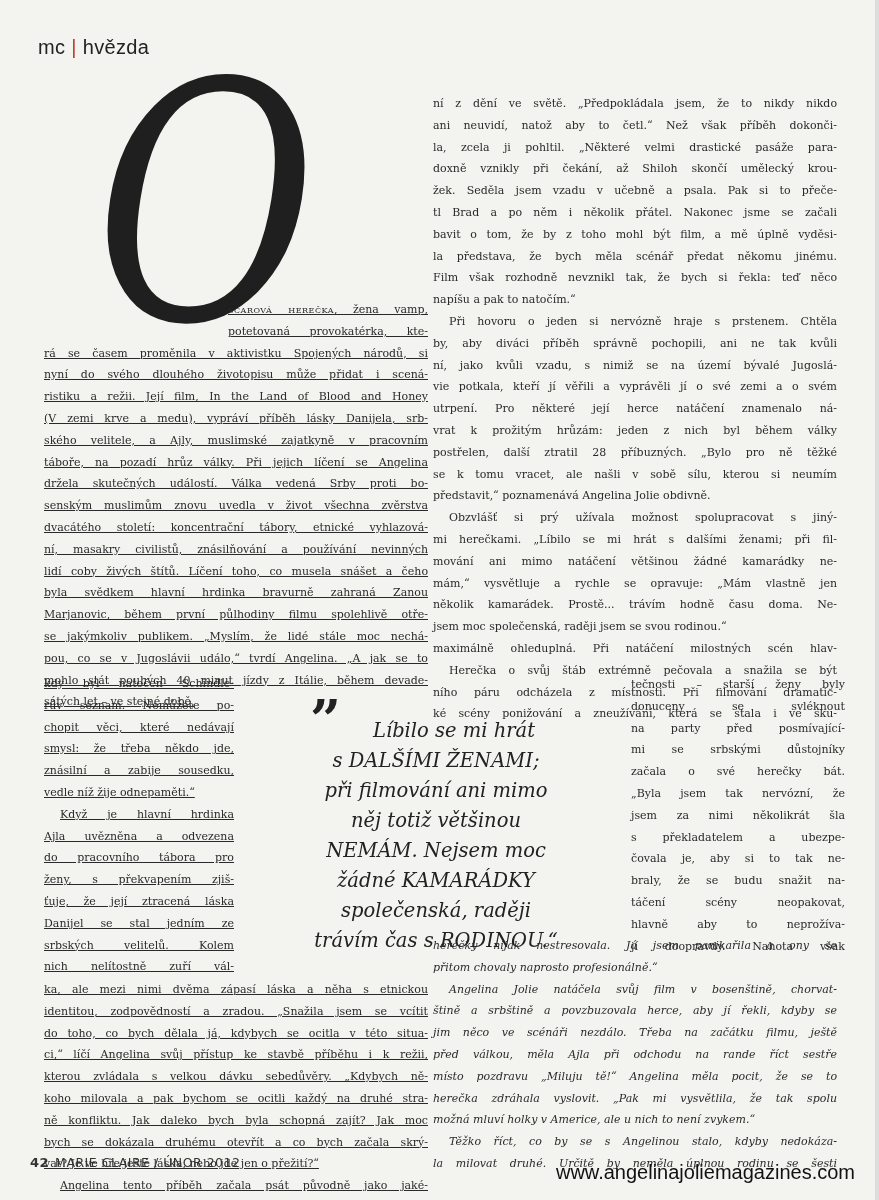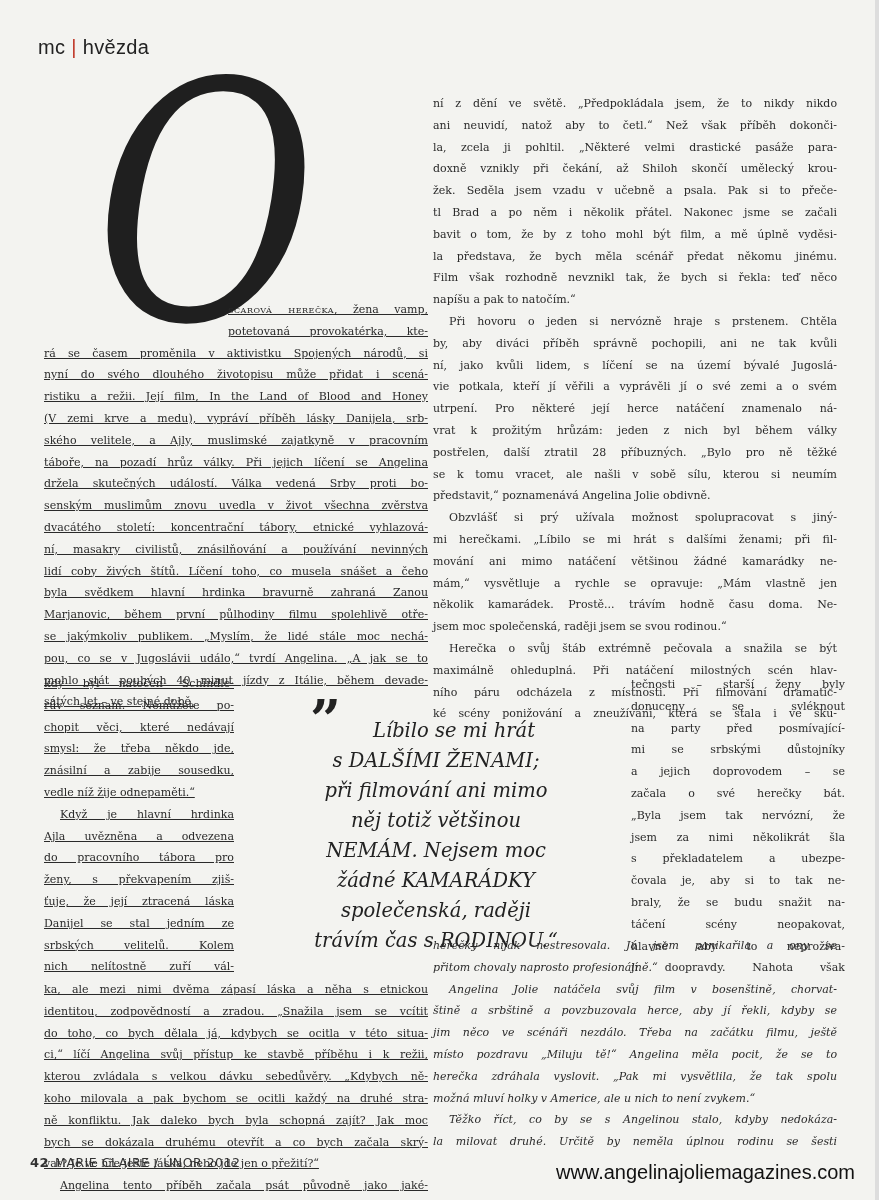--- a/index.html
+++ b/index.html
@@ -109,60 +109,60 @@
     <span class="line">la, zcela ji pohltil. „Některé velmi drastické pasáže para-</span>
     <span class="line">doxně vznikly při čekání, až Shiloh skončí umělecký krou-</span>
     <span class="line">žek. Seděla jsem vzadu v učebně a psala. Pak si to přeče-</span>
     <span class="line">tl Brad a po něm i několik přátel. Nakonec jsme se začali</span>
     <span class="line">bavit o tom, že by z toho mohl být film, a mě úplně vyděsi-</span>
     <span class="line">la představa, že bych měla scénář předat někomu jinému.</span>
     <span class="line">Film však rozhodně nevznikl tak, že bych si řekla: teď něco</span>
     <span class="line last">napíšu a pak to natočím.“</span>
     <span class="line" style="padding-left: 16px;">Při hovoru o jeden si nervózně hraje s prstenem. Chtěla</span>
     <span class="line">by, aby diváci příběh správně pochopili, ani ne tak kvůli</span>
-    <span class="line">ní, jako kvůli lidem, s líčení se na území bývalé Jugoslá-</span>
+    <span class="line">ní, jako kvůli vzadu, s nimiž se na území bývalé Jugoslá-</span>
     <span class="line">vie potkala, kteří jí věřili a vyprávěli jí o své zemi a o svém</span>
     <span class="line">utrpení. Pro některé její herce natáčení znamenalo ná-</span>
     <span class="line">vrat k prožitým hrůzám: jeden z nich byl během války</span>
     <span class="line">postřelen, další ztratil 28 příbuzných. „Bylo pro ně těžké</span>
     <span class="line">se k tomu vracet, ale našli v sobě sílu, kterou si neumím</span>
     <span class="line last">představit,“ poznamenává Angelina Jolie obdivně.</span>
     <span class="line" style="padding-left: 16px;">Obzvlášť si prý užívala možnost spolupracovat s jiný-</span>
     <span class="line">mi herečkami. „Líbilo se mi hrát s dalšími ženami; při fil-</span>
     <span class="line">mování ani mimo natáčení většinou žádné kamarádky ne-</span>
     <span class="line">mám,“ vysvětluje a rychle se opravuje: „Mám vlastně jen</span>
     <span class="line">několik kamarádek. Prostě... trávím hodně času doma. Ne-</span>
     <span class="line last">jsem moc společenská, raději jsem se svou rodinou.“</span>
+    <span class="line">maximálně ohleduplná. Při natáčení milostných scén hlav-</span>
     <span class="line" style="padding-left: 16px;">Herečka o svůj štáb extrémně pečovala a snažila se být</span>
-    <span class="line">maximálně ohleduplná. Při natáčení milostných scén hlav-</span>
     <span class="line">ního páru odcházela z místnosti. Při filmování dramatic-</span>
     <span class="line">ké scény ponižování a zneužívání, která se stala i ve sku-</span>
   </div>
 <div class="col col-right" id="right-narrow" style="top:674px; left:591px; width:214px;margin-left:40px;">
     <span class="line">tečnosti – starší ženy byly</span>
     <span class="line">donuceny se svléknout</span>
     <span class="line">na party před posmívající-</span>
     <span class="line">mi se srbskými důstojníky</span>
-    <span class="line">a jejich doprovodem – se</span>
     <span class="line">začala o své herečky bát.</span>
     <span class="line">„Byla jsem tak nervózní, že</span>
     <span class="line">jsem za nimi několikrát šla</span>
     <span class="line">s překladatelem a ubezpe-</span>
     <span class="line">čovala je, aby si to tak ne-</span>
     <span class="line">braly, že se budu snažit na-</span>
     <span class="line">táčení scény neopakovat,</span>
     <span class="line">hlavně aby to neprožíva-</span>
     <span class="line">jí doopravdy. Nahota však</span>
   </div>
 <div class="col col-right" id="right-bottom" style="top:935px;font-style:italic;">
     <span class="line">herečky nijak nestresovala. Já jsem panikařila a ony se</span>
     <span class="line last">přitom chovaly naprosto profesionálně.“</span>
     <span class="line" style="padding-left: 16px;">Angelina Jolie natáčela svůj film v bosenštině, chorvat-</span>
     <span class="line">štině a srbštině a povzbuzovala herce, aby jí řekli, kdyby se</span>
     <span class="line">jim něco ve scénáři nezdálo. Třeba na začátku filmu, ještě</span>
+    <span class="line">před válkou, měla Ajla při odchodu na rande říct sestře</span>
     <span class="line">místo pozdravu „Miluju tě!“ Angelina měla pocit, že se to</span>
     <span class="line">herečka zdráhala vyslovit. „Pak mi vysvětlila, že tak spolu</span>
     <span class="line last">možná mluví holky v Americe, ale u nich to není zvykem.“</span>
     <span class="line" style="padding-left: 16px;">Těžko říct, co by se s Angelinou stalo, kdyby nedokáza-</span>
     <span class="line">la milovat druhé. Určitě by neměla úplnou rodinu se šesti</span>
   </div>
 
 <div class="footer-folio">
   <b>42</b><span>MARIE CLAIRE / ÚNOR 2012</span>
 </div>

